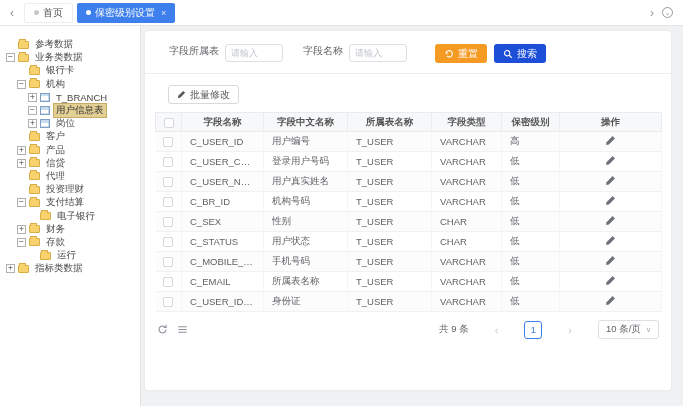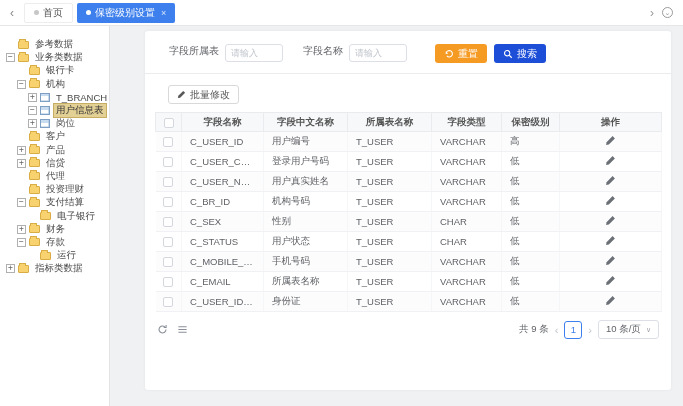--- a/index.html
+++ b/index.html
@@ -17,21 +17,21 @@
   .tab.active { color:#fff; }
   .tab-dot { width:5px; height:5px; border-radius:50%; background:#c7c7c7; }
   .tab.active .tab-dot { background:#fff; }
   .tab-close { font-size:9px; opacity:.8; margin-left:2px; }
   .tabbar-right { margin-left:auto; display:flex; align-items:center; gap:8px; padding-right:10px; color:#9a9a9a; }
   .chev-right { font-size:12px; cursor:pointer; }
   .circle-ic { width:11px; height:11px; border:1px solid #9a9a9a; border-radius:50%;
                display:inline-flex; align-items:center; justify-content:center; font-size:7px; color:#9a9a9a; cursor:pointer; }
 
   
-  .sidebar { position:absolute; top:26px; left:0; bottom:0; width:110px; background:#fff;
+  .sidebar { position:absolute; top:26px; left:0; bottom:0; width:141px; background:#fff;
              border-right:1px solid #e3e3e3; padding:12px 2px 0 4px; overflow:hidden; }
   .tree-row { display:flex; align-items:center; height:13.2px; font-size:9.5px; color:#4a4a4a;
               white-space:nowrap; cursor:pointer; }
   .expander { width:9px; height:9px; border:1px solid #b0b0b0; background:#fff; color:#666;
               font-size:8px; line-height:6px; text-align:center; margin-right:3px; flex:0 0 9px;
               font-family:"DejaVu Sans Mono",monospace; }
   .exp-spacer { width:12px; flex:0 0 12px; }
   .icon-folder { position:relative; width:11px; height:8px; background:#f7d26e; border:1px solid #d8ad43;
                  border-radius:1px; margin-right:3px; flex:0 0 11px; }
   .icon-folder::before { content:""; position:absolute; top:-3px; left:0; width:5px; height:2px;
@@ -74,21 +74,21 @@
   tbody tr:nth-child(odd) td { background:#fcfcfd; }
   td.op-cell { border-left:1px solid #e9ebef; text-align:center; }
   .col-check{width:26px} .col-f1{width:82px} .col-f2{width:84px} .col-f3{width:84px}
   .col-f4{width:70px} .col-f5{width:58px} .col-f6{width:102px}
   .checkbox { display:inline-block; width:10px; height:10px; border:1px solid #d4d7de; border-radius:2px;
               background:#fff; vertical-align:middle; cursor:pointer; }
   .pencil { cursor:pointer; display:inline-block; }
 
   .footer { display:flex; align-items:center; padding:8px 2px 0 2px; }
   .foot-icons { display:flex; align-items:center; gap:9px; }
-  .foot-right { margin-left:auto; display:flex; align-items:center; gap:4px; }
+  .foot-right { margin-left:auto; display:flex; align-items:center; gap:24px; }
   .total { font-size:9.5px; color:#606266; }
   .pg-arrow { font-size:11px; color:#c0c4cc; cursor:pointer; padding:0 2px; }
   .pg-num { width:18px; height:18px; border:1px solid #3d7fec; border-radius:3px; color:#3d7fec;
             font-size:9.5px; display:inline-flex; align-items:center; justify-content:center; cursor:pointer; }
   .pg-size { display:inline-flex; align-items:center; gap:5px; height:19px; padding:0 7px;
              border:1px solid #dcdfe6; border-radius:3px; font-size:9.5px; color:#606266; cursor:pointer; }
   .caret { font-size:7px; color:#a0a4ab; }
   svg { display:block; }
 </style>
 </head>

